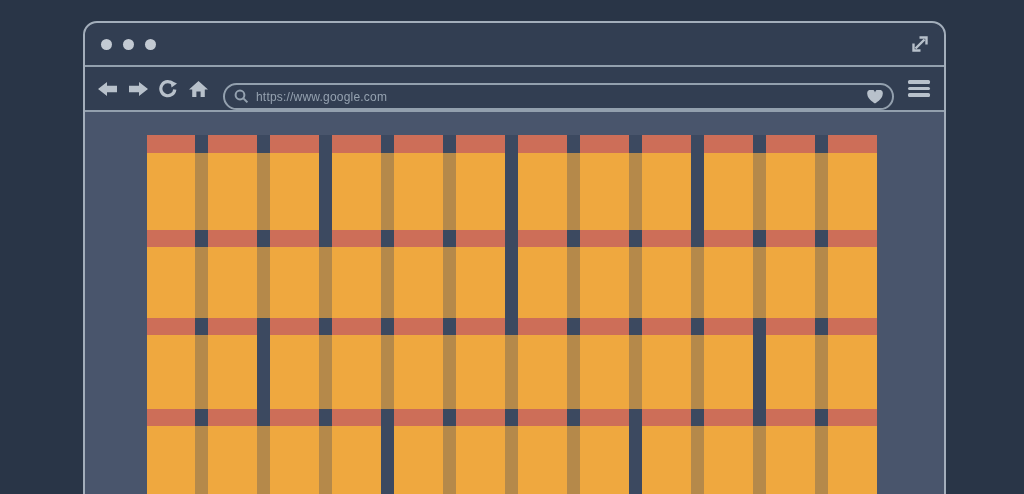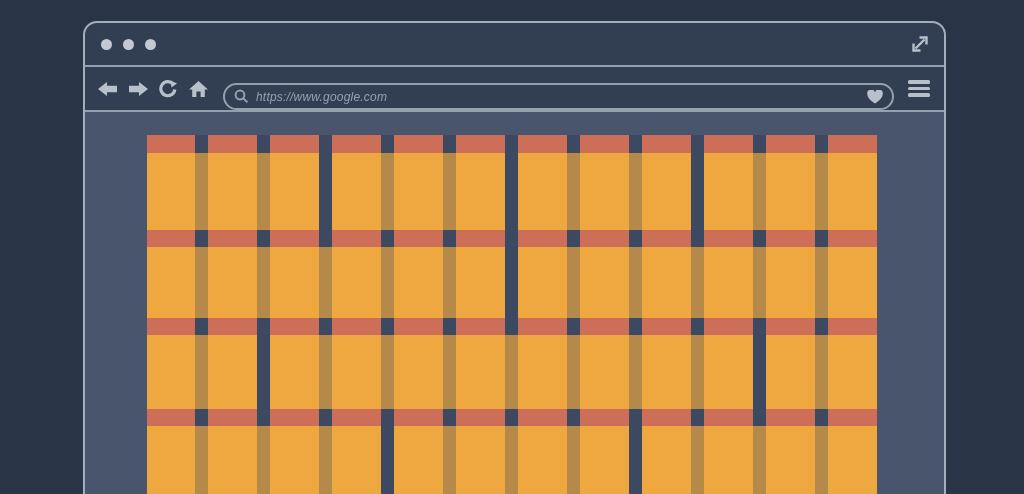--- a/index.html
+++ b/index.html
@@ -32,21 +32,20 @@
   }
   .nav-btn{width:20px;height:17px;margin:0 5px;display:flex;align-items:center;justify-content:center;}
   .nav-btn svg{display:block;}
   .addressbar{
     flex:1;height:27px;box-sizing:border-box;
     margin:16px 14px 0 10px;
     border:2px solid #93a0ae;border-radius:14px;
     display:flex;align-items:center;
     padding:0 9px 0 9px;
     color:#95a2b0;
-    font-style:italic;
   }
   .addressbar .url{
     font-size:12px;letter-spacing:.2px;color:#95a2b0;
     margin-left:7px;white-space:nowrap;
   }
   .addressbar .ab-spacer{flex:1;}
   .menu-btn{width:22px;height:17px;display:flex;flex-direction:column;justify-content:space-between;}
   .menu-btn .bar{height:3.6px;border-radius:1.5px;background:#b8c1cb;}
   .content{
     position:absolute;left:0;right:0;top:89px;bottom:0;

